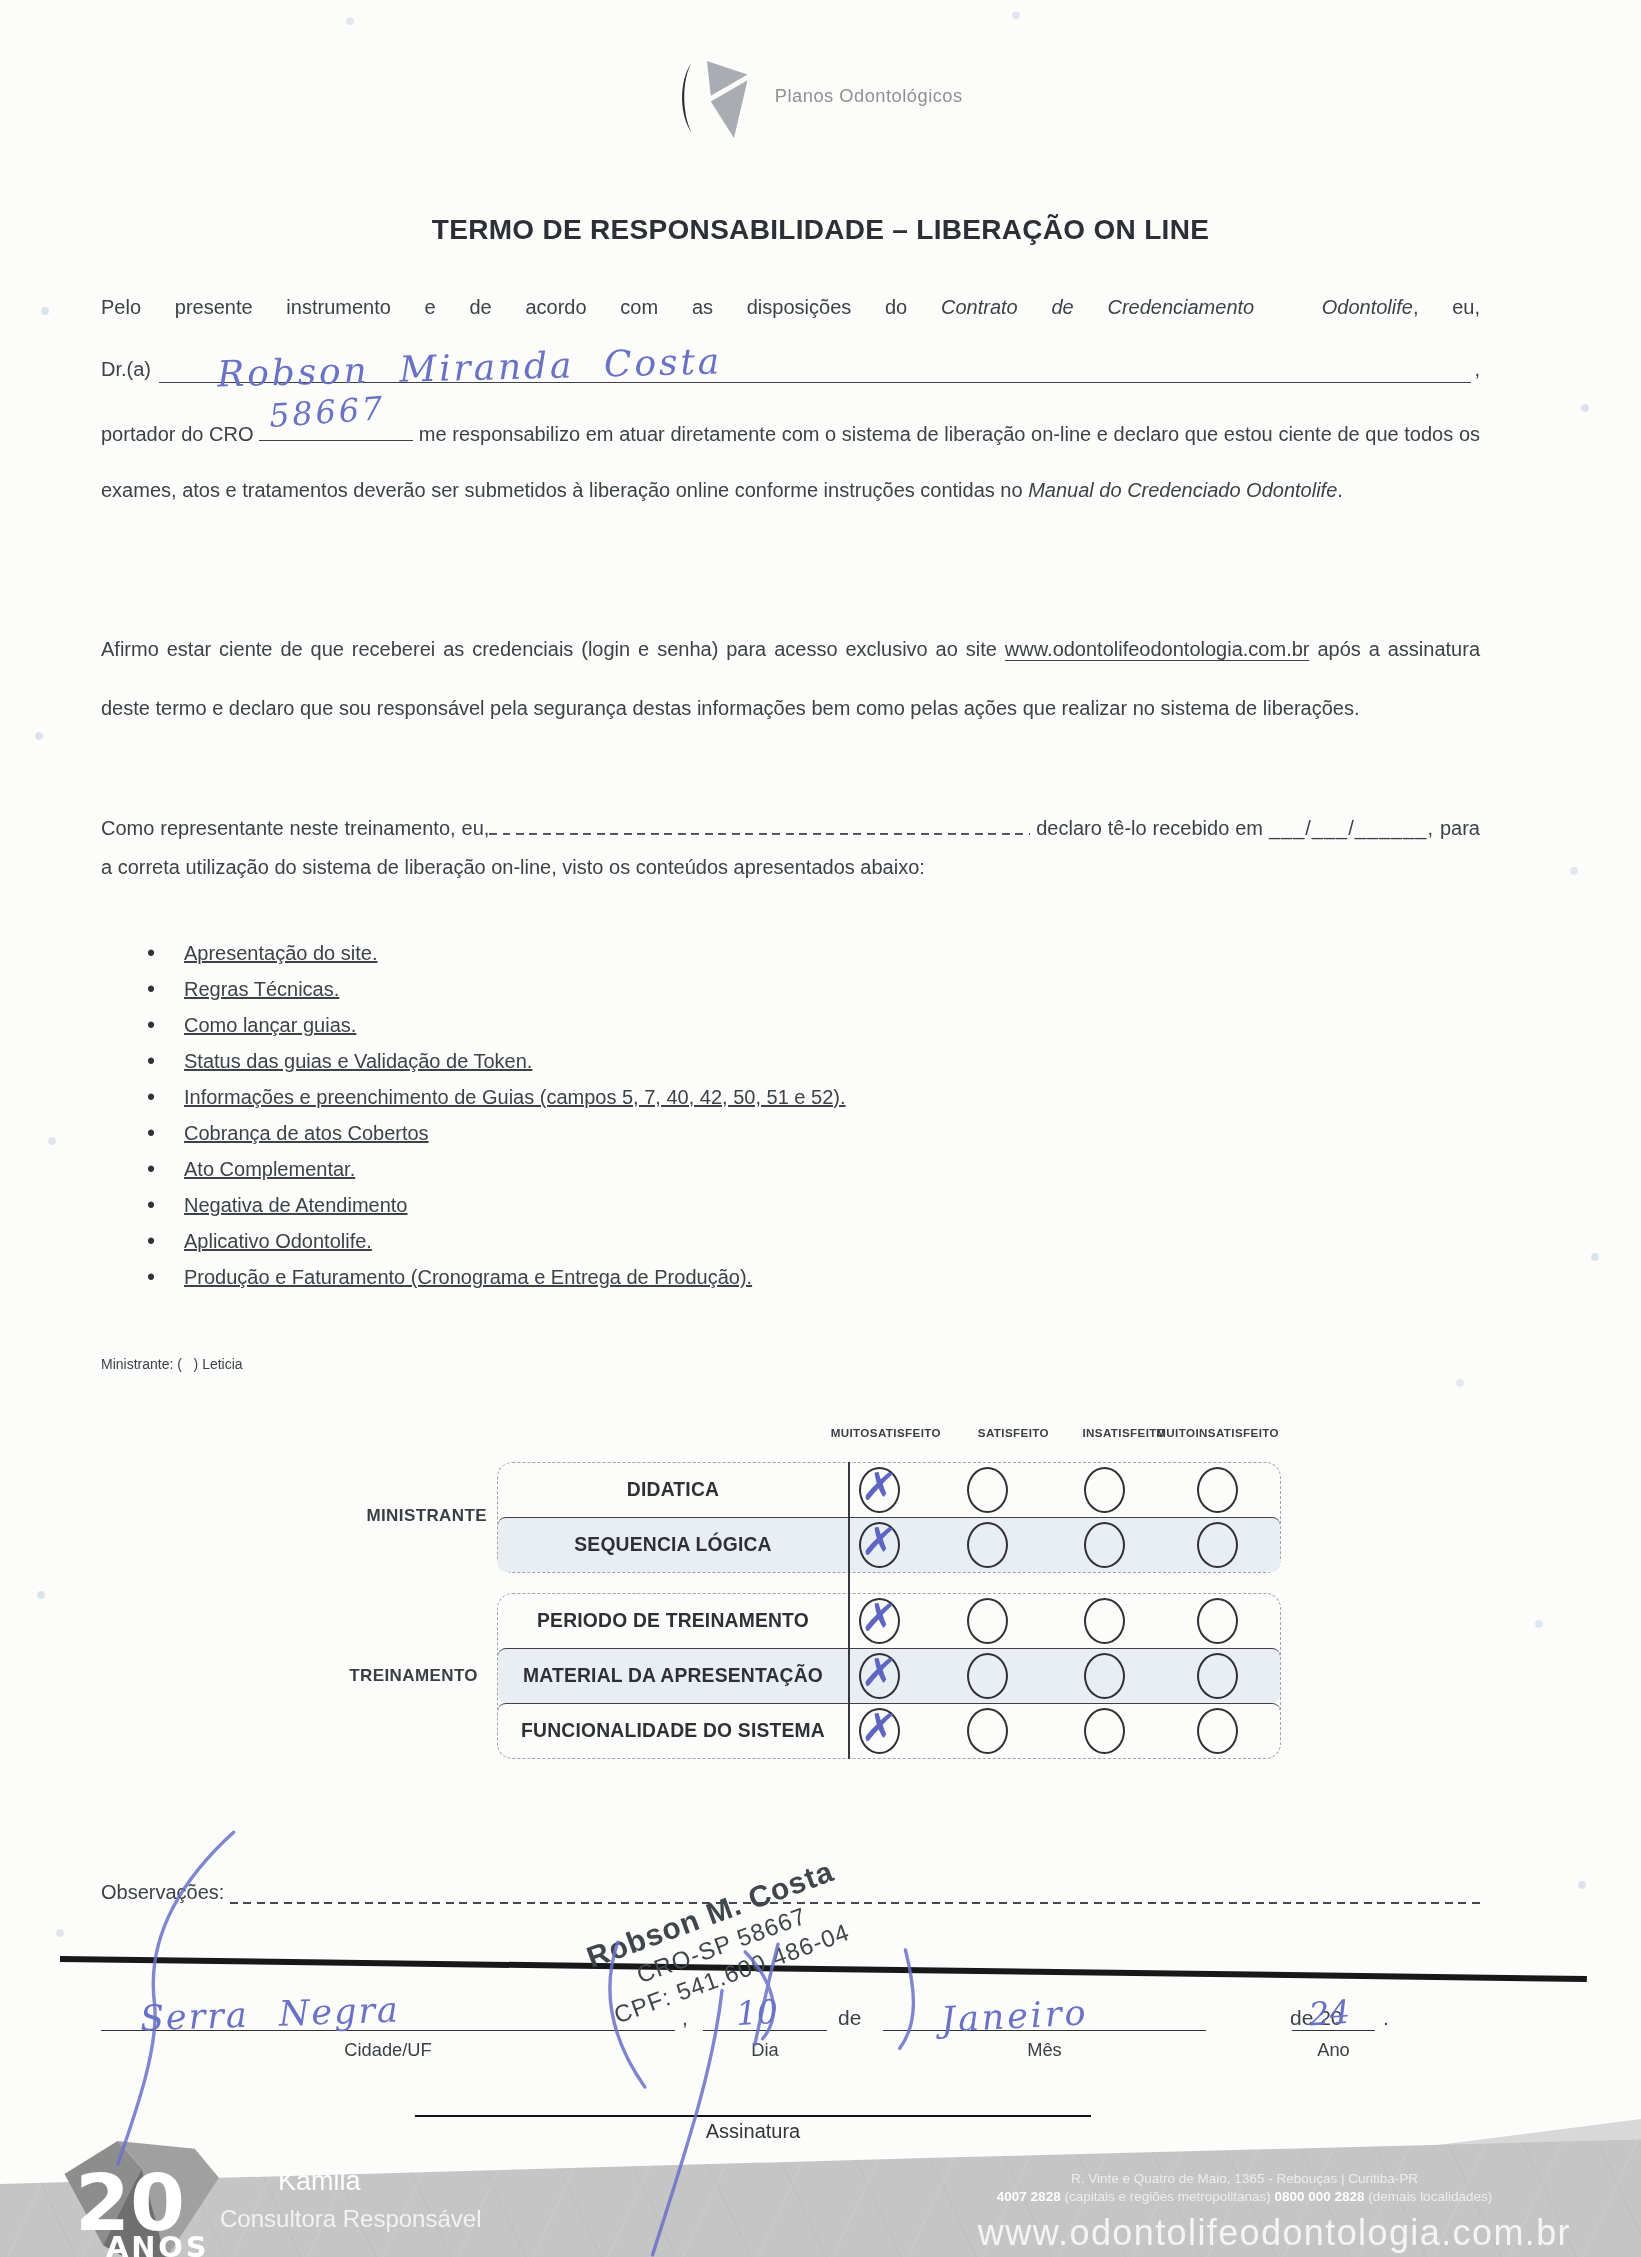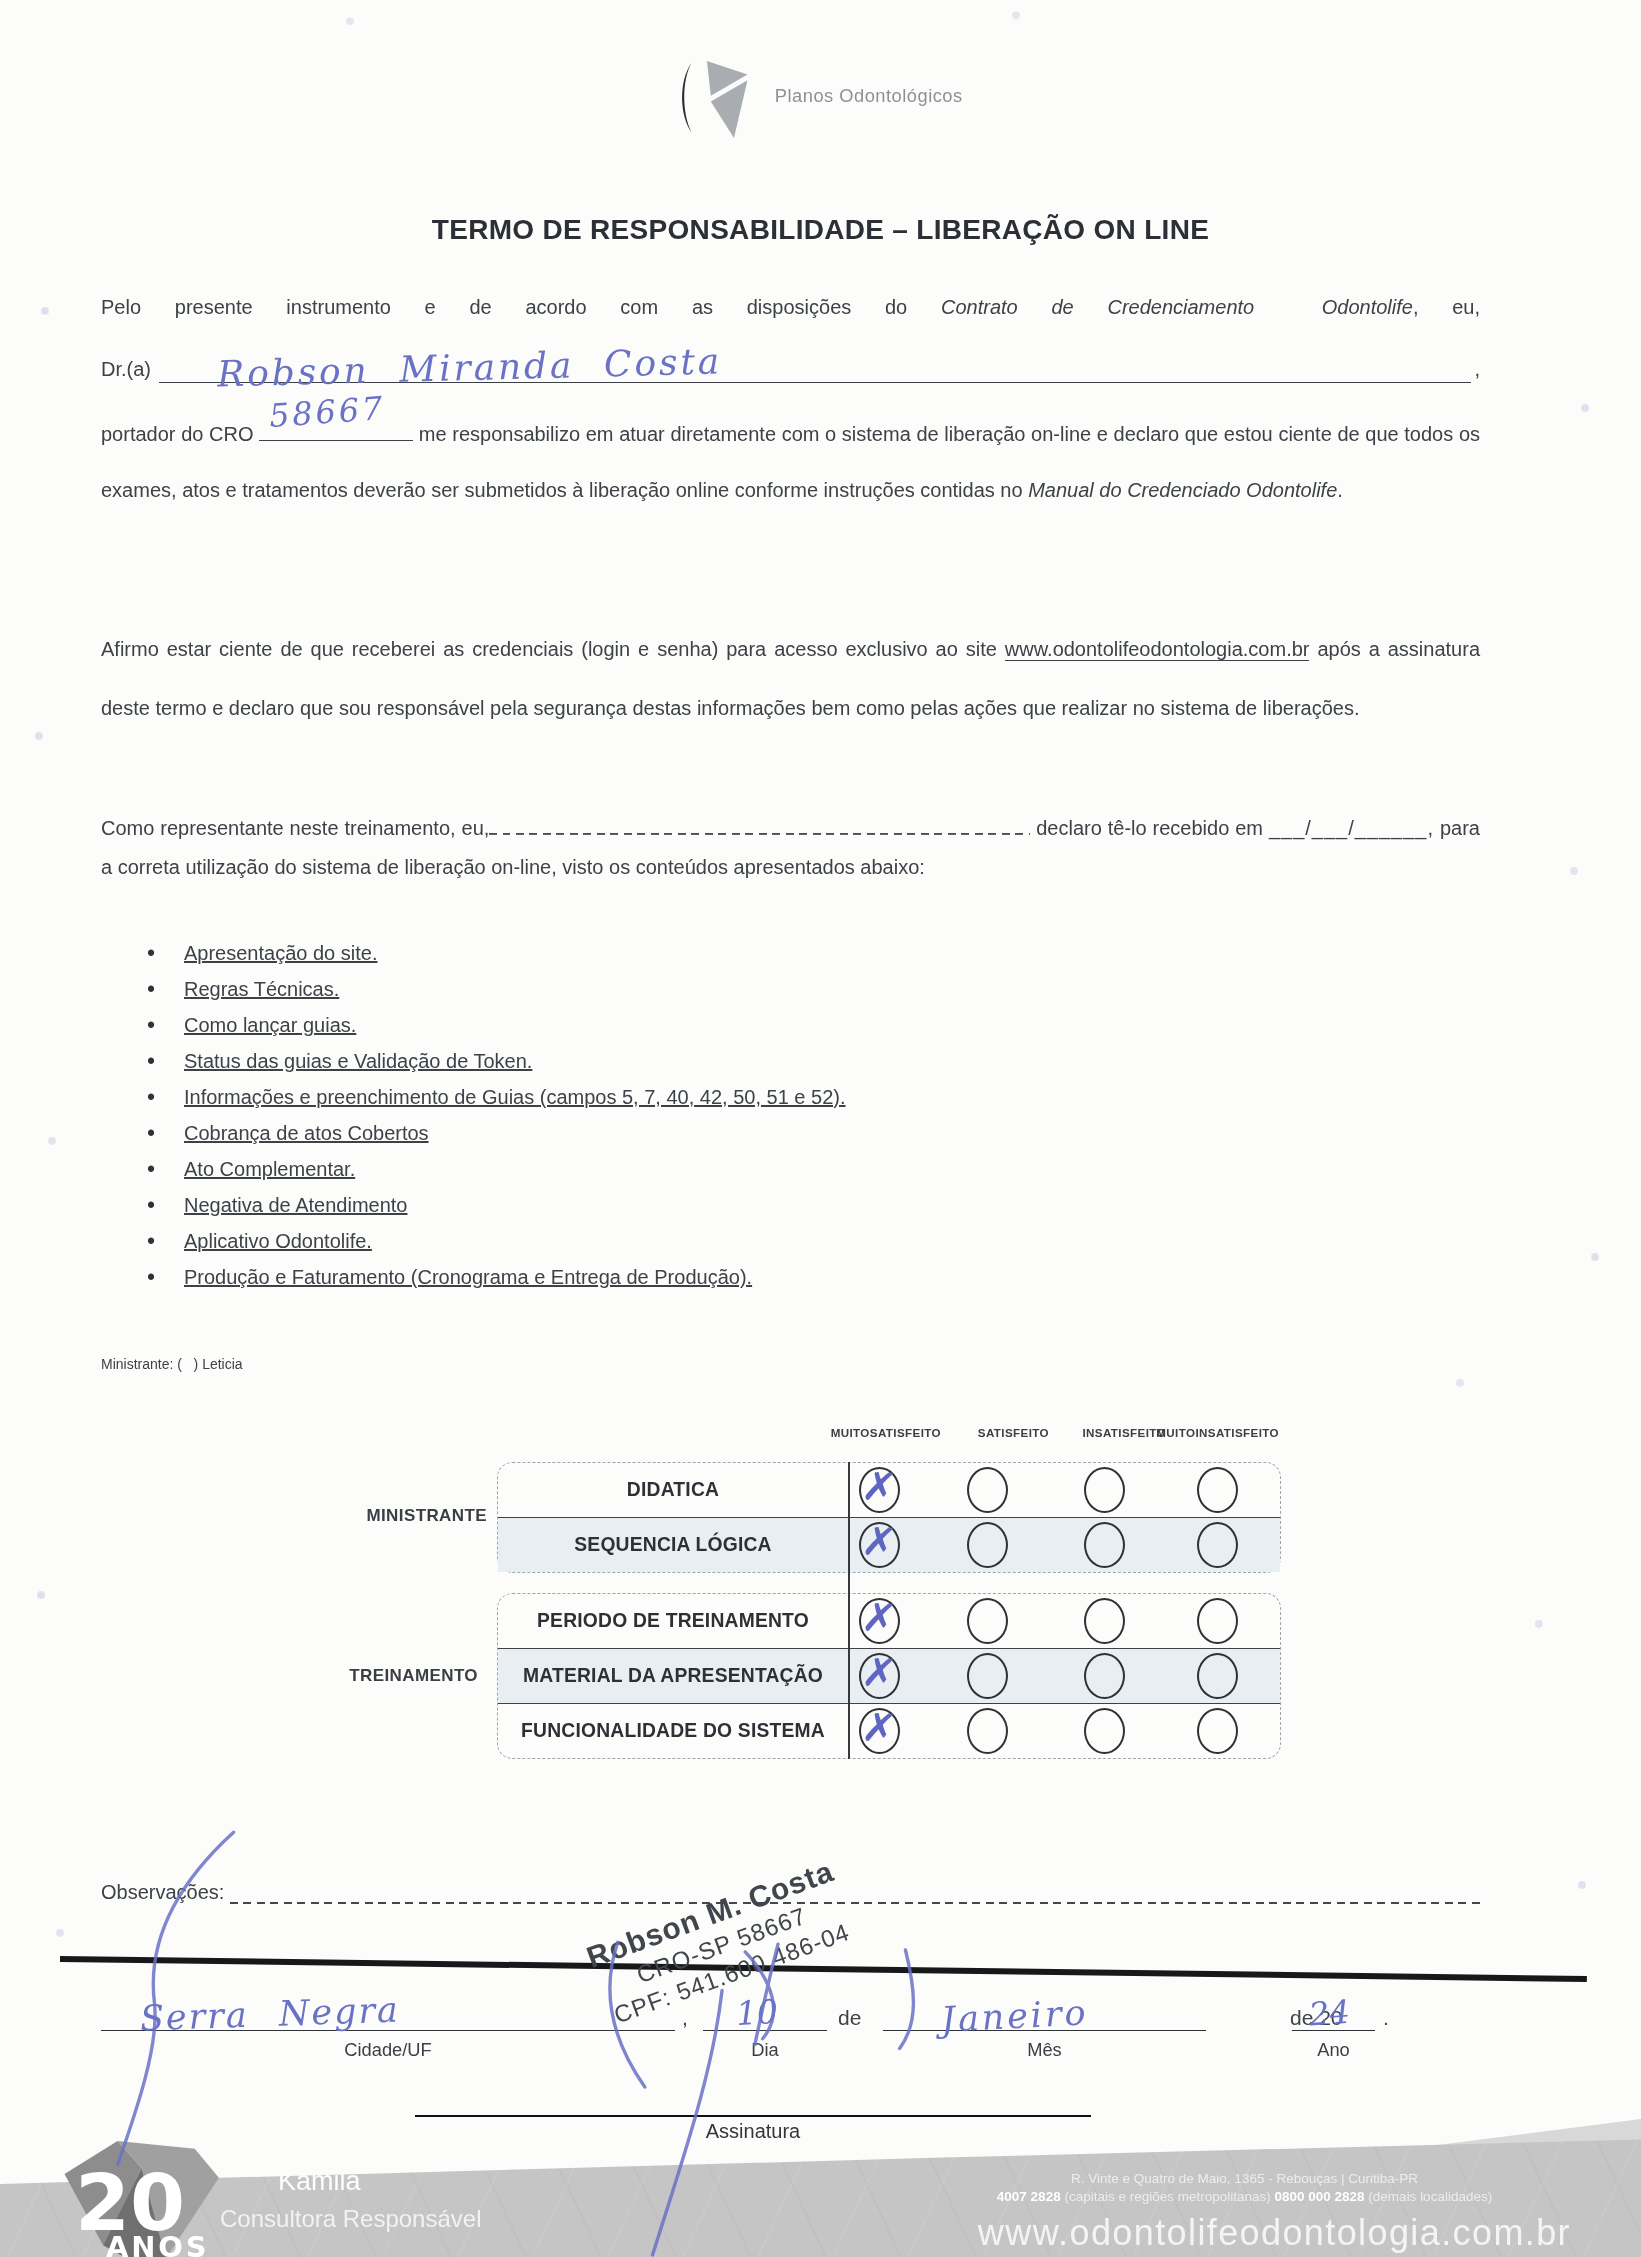--- a/index.html
+++ b/index.html
@@ -43,21 +43,21 @@
   .ministrante{top:1356px;font-size:14px;white-space:pre;}
   
   .survey{position:absolute;left:0;top:0;width:1641px;height:1834px;pointer-events:none;}
   .shead{position:absolute;width:126px;height:46px;top:1410px;display:flex;flex-direction:row;justify-content:flex-end;align-items:center;
          font-size:11.6px;font-weight:bold;color:#3a3f45;line-height:14.5px;letter-spacing:0.4px;text-align:right;pointer-events:auto;}
   .sbox{position:absolute;left:497px;width:782px;border:1.9px dashed #9ba5ae;border-radius:15.4px;background:transparent;pointer-events:auto;}
   .sbox1{top:1462px;}
   .sbox2{top:1593px;}
   .srow{position:relative;height:54px;display:flex;align-items:center;}
   .srow.shaded{background:#e9eef2;}
-  .srow.divided{border-top:1.9px solid #3f4145;}
+  .srow.divided{border-top:1.9px solid #3f4145;border-radius:8px;}
   .srow-label{width:350px;text-align:center;font-weight:bold;font-size:19.3px;color:#2d3136;letter-spacing:0.2px;}
   .circ{position:absolute;width:37px;height:42px;border:2.4px solid #2e3237;border-radius:50%;top:50%;transform:translateY(-50%);background:transparent;pointer-events:auto;}
   .c0{left:361px;} .c1{left:469px;} .c2{left:586px;} .c3{left:699px;}
   .xmark{position:absolute;left:1px;top:-5.8px;font-size:41px;color:#5e66c2;transform:rotate(7deg);font-family:"DejaVu Sans",sans-serif;}
   .vline{position:absolute;left:848px;top:1462px;width:2.4px;height:297px;background:#36393d;pointer-events:auto;}
   .gplabel{position:absolute;width:159px;text-align:right;font-size:17px;font-weight:bold;color:#3a3f45;letter-spacing:0.4px;pointer-events:auto;}
   .gplabel.g1{left:328px;top:1506px;}
   .gplabel.g2{left:319px;top:1666px;}
   
   .obsline{top:1881px;display:flex;align-items:flex-end;}

